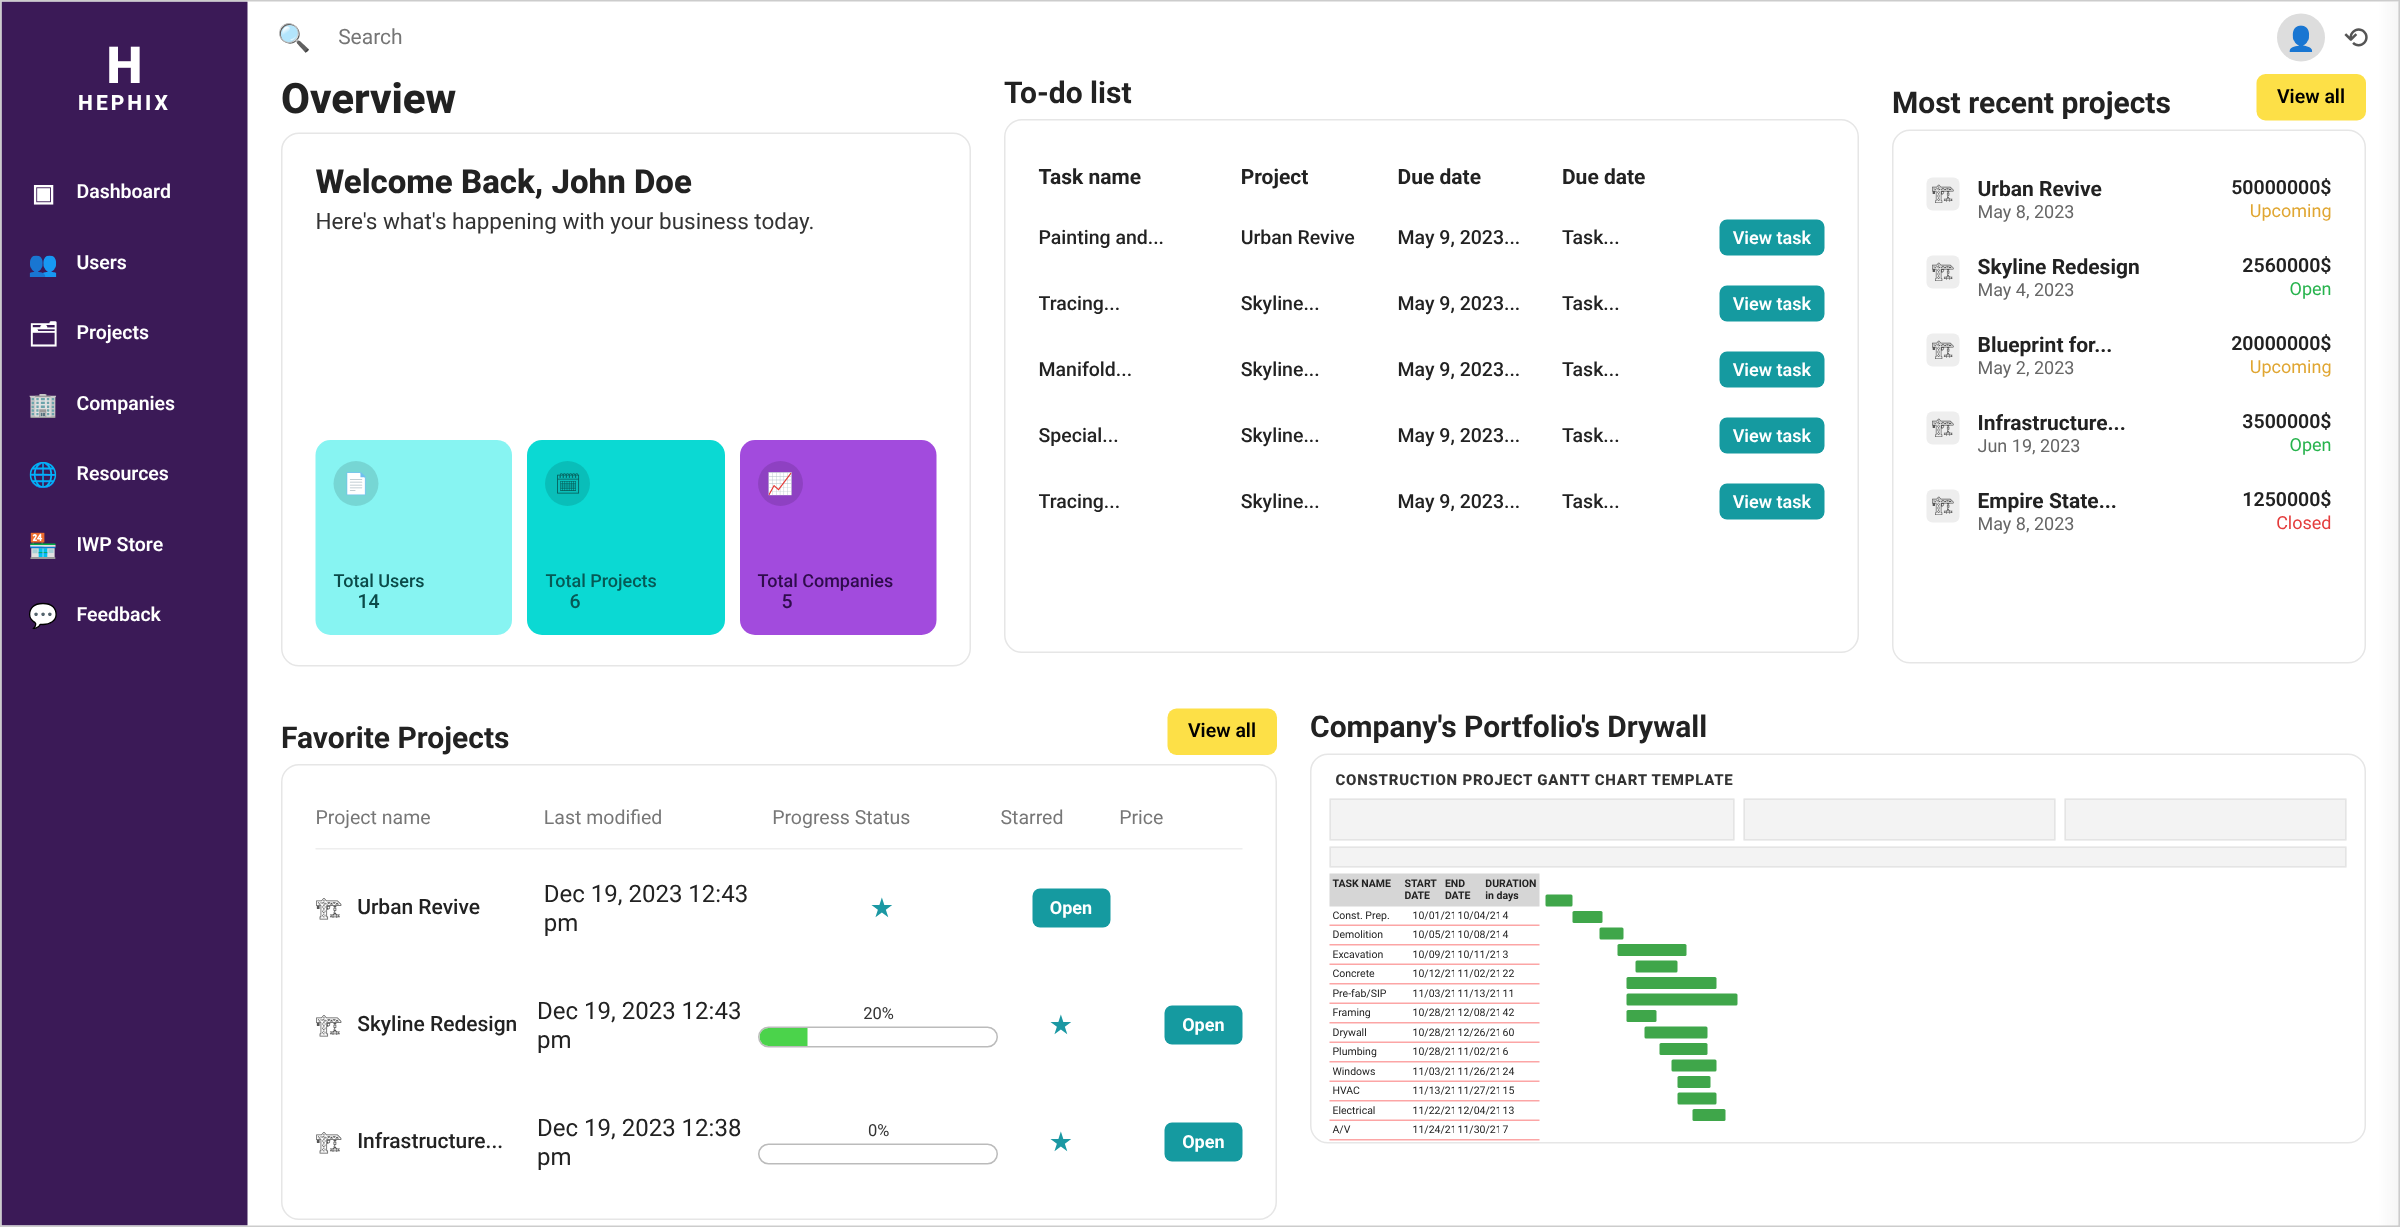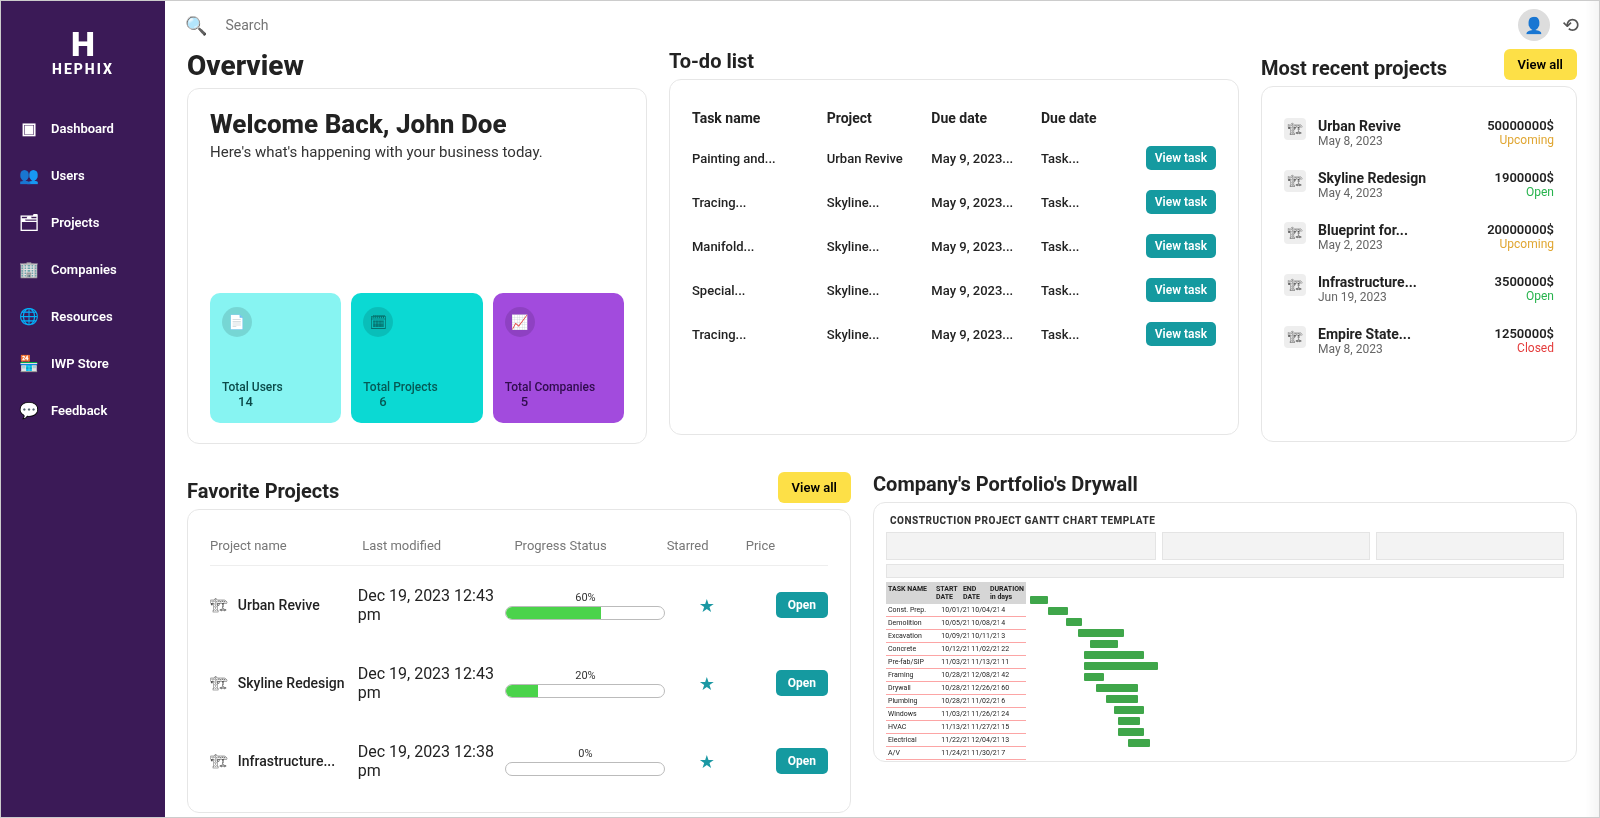--- a/index.html
+++ b/index.html
@@ -23,21 +23,21 @@
   .content { padding: 0 22px 10px; overflow-y:auto;}
   .row { display: flex; gap: 22px; }
   .section-head { display:flex; justify-content:space-between; align-items:flex-end; margin-bottom:6px;}
   h1 { font-size: 28px; font-weight: 800; }
   h2 { font-size: 20px; font-weight: 700; }
   .viewall { background: #fde047; color:#000; border:none; padding: 8px 14px; border-radius: 6px; font-weight:600; font-size:13px; cursor:pointer;}
   .card { border: 1px solid #e6e6e6; border-radius: 12px; padding: 20px 22px; background:#fff;}
   
   .overview-col { width: 460px; flex-shrink:0;}
   .overview-card { height: 356px; display:flex; flex-direction:column; justify-content:space-between;}
-  .welcome h3 { font-size: 26px; font-weight: 800; margin-bottom: 4px;}
+  .welcome h3 { font-size: 22px; font-weight: 800; margin-bottom: 4px;}
   .welcome p { font-size: 15px; color:#333;}
   .stats { display:flex; gap:10px;}
   .stat { flex:1; border-radius:10px; padding:14px 12px; height:130px; display:flex; flex-direction:column; justify-content:space-between;}
   .stat .circ { width:30px; height:30px; border-radius:50%; background:rgba(0,0,0,0.12); display:flex;align-items:center;justify-content:center;font-size:14px;}
   .stat .lbl { font-size:12px; font-weight:500;}
   .stat .num { font-size:13px; font-weight:500;margin-left:16px;}
   .stat.c1 { background:#87f4f2; color:#0b4a49;}
   .stat.c2 { background:#0bd9d3; color:#065955;}
   .stat.c3 { background:#a24bdd; color:#2f0c4c;}
   
@@ -250,21 +250,21 @@
                   <div class="rstatus upcoming">Upcoming</div>
                 </div>
               </div>
               <div class="ritem">
                 <div class="ricon">🏗</div>
                 <div class="rinfo">
                   <div class="rname">Skyline Redesign</div>
                   <div class="rdate">May 4, 2023</div>
                 </div>
                 <div class="rright">
-                  <div class="ramt">1900000$</div>
+                  <div class="ramt">2560000$</div>
                   <div class="rstatus open">Open</div>
                 </div>
               </div>
               <div class="ritem">
                 <div class="ricon">🏗</div>
                 <div class="rinfo">
                   <div class="rname">Blueprint for...</div>
                   <div class="rdate">May 2, 2023</div>
                 </div>
                 <div class="rright">
@@ -312,26 +312,20 @@
                 <span>Starred</span>
                 <span>Price</span>
               </div>
             <div id="fav-rows">
                 <div class="frow">
                   <div class="pname">
                     <span class="picon">🏗</span>
                     <span>Urban Revive</span>
                   </div>
                   <span>Dec 19, 2023 12:43 pm</span>
-                  <div class="progwrap">
-                    <span class="pct">60%</span>
-                    <div class="progbar">
-                      <div class="fill" style="width:60%"></div>
-                    </div>
-                  </div>
                   <span class="star">★</span>
                   <button class="openbtn">Open</button>
                 </div>
                 <div class="frow">
                   <div class="pname">
                     <span class="picon">🏗</span>
                     <span>Skyline Redesign</span>
                   </div>
                   <span>Dec 19, 2023 12:43 pm</span>
                   <div class="progwrap">

